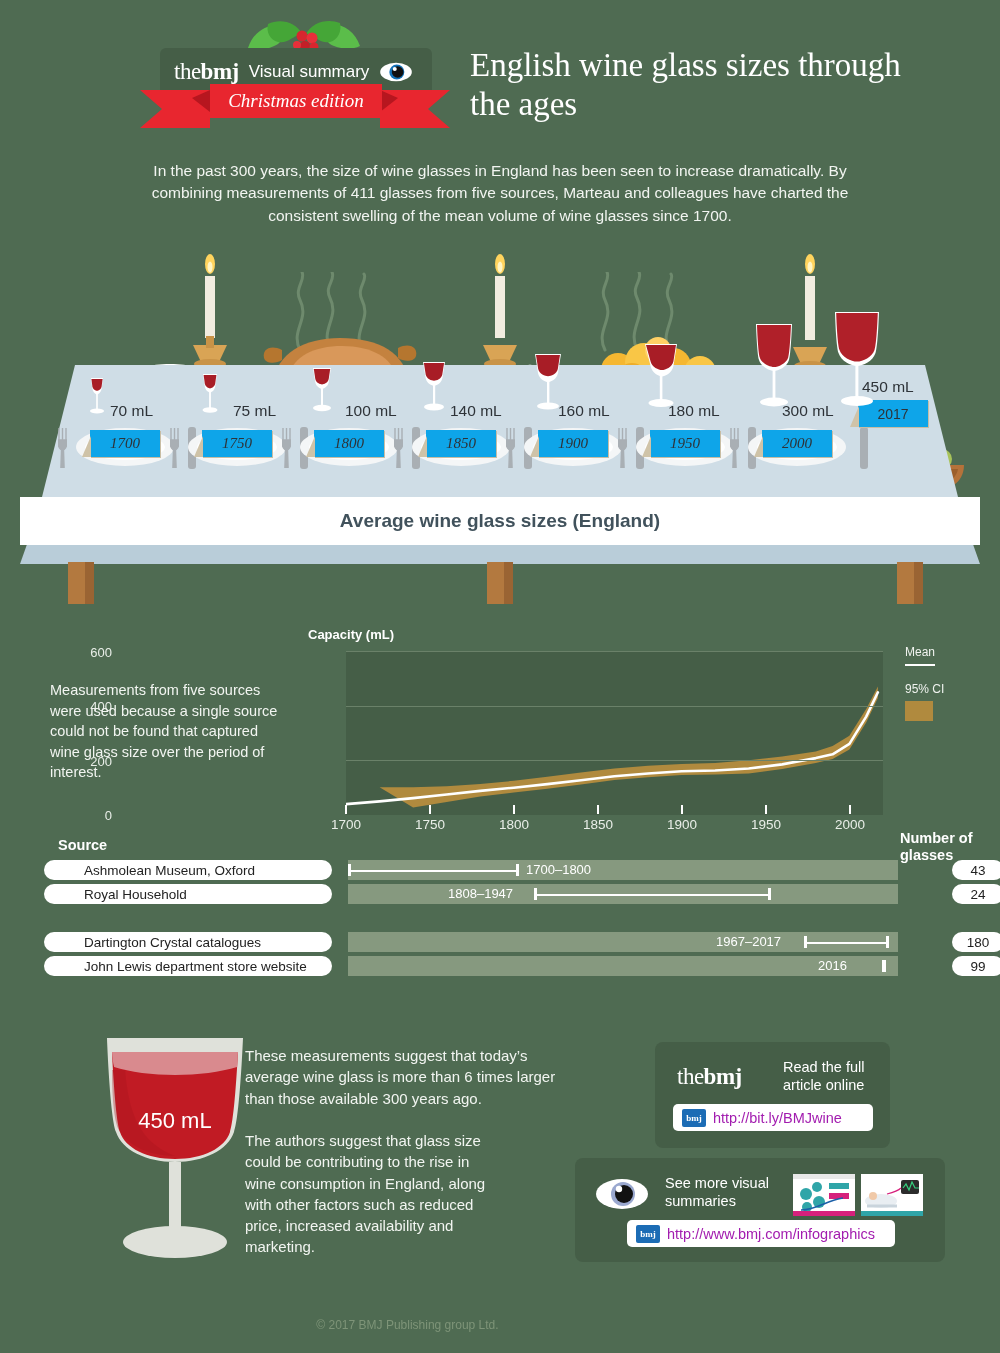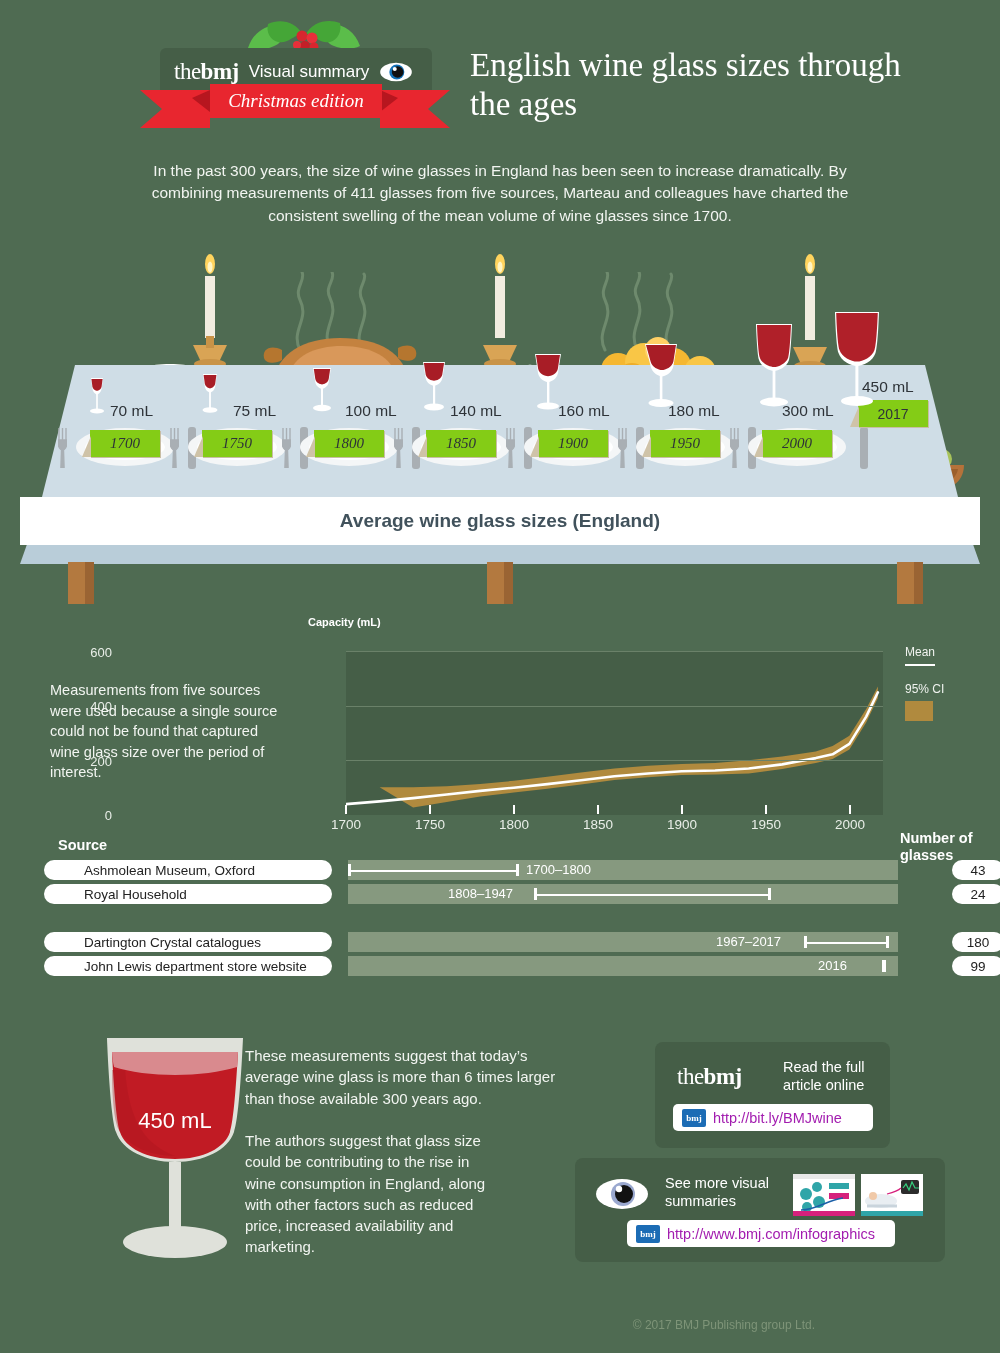--- a/index.html
+++ b/index.html
@@ -60,36 +60,36 @@
     clip-path:polygon(22px 0, 938px 0, 960px 62px, 0 62px);}
   #table-edge{position:absolute;left:40px;top:247px;width:920px;height:8px;background:#c2d4de;}
   .table-leg{position:absolute;top:312px;width:26px;height:42px;background:#b3793f;}
   .table-leg i{position:absolute;right:0;top:0;width:9px;height:100%;background:#9a6433;display:block;}
 
   .setting{position:absolute;top:168px;width:112px;height:60px;}
   .plate{position:absolute;left:6px;top:10px;width:98px;height:38px;border-radius:50%;background:#f4f6f7;}
   .plate:after{content:"";position:absolute;left:9px;top:6px;right:9px;bottom:6px;border-radius:50%;background:#ffffff;}
   .fork{position:absolute;left:-12px;top:10px;width:9px;height:40px;}
   .knife{position:absolute;right:-14px;top:9px;width:8px;height:42px;background:#a9afb4;border-radius:3px;}
-  .tent{position:absolute;left:20px;top:12px;width:70px;height:27px;background:#84cc16;
+  .tent{position:absolute;left:20px;top:12px;width:70px;height:27px;background:#0ea5e9;
     display:flex;align-items:center;justify-content:center;box-shadow:1px 1px 0 #c8bda4;}
   .tent-yr{font-family:"Liberation Serif",serif;font-style:italic;font-size:15px;color:#2e3338;}
   .tent.plain .tent-yr{font-style:normal;font-family:"Liberation Sans",sans-serif;font-size:14px;}
   .tent-fold{position:absolute;left:-8px;top:6px;width:0;height:0;border-left:9px solid transparent;border-bottom:21px solid #cfc3a8;}
 
   .vol-label{position:absolute;font-size:15.5px;color:#2e3338;white-space:nowrap;}
   .glass{position:absolute;}
 
   #banner-strip{position:absolute;left:20px;top:247px;width:960px;height:48px;background:#ffffff;
     display:flex;align-items:center;justify-content:center;}
   #banner-title{font-size:19px;font-weight:bold;color:#41525c;}
 
   
   #chart-block{left:0;top:615px;width:1000px;height:225px;}
-  #chart-axis-title{left:308px;top:1px;font-size:11px;font-weight:bold;color:#fff;}
+  #chart-axis-title{left:308px;top:12px;font-size:13px;font-weight:bold;color:#fff;}
   #plot{position:absolute;left:346px;top:36px;width:537px;height:164px;background:#455e47;overflow:hidden;}
   .gridline{position:absolute;left:0;width:100%;height:1px;background:#6a8169;}
   .ytick{position:absolute;right:888px;font-size:13px;color:#e9eee8;text-align:right;width:60px;}
   .xtick{position:absolute;top:202px;font-size:13.5px;color:#e9eee8;transform:translateX(-50%);}
   .xtickmark{position:absolute;top:190px;width:2px;height:9px;background:#ffffff;transform:translateX(-50%);}
 
   #legend{position:absolute;left:905px;top:30px;width:90px;}
   #legend-mean{font-size:12px;color:#f0f3ef;}
   #legend-mean-line{width:30px;height:2px;background:#fff;margin:5px 0 16px 0;}
   #legend-ci{font-size:12px;color:#f0f3ef;}
@@ -126,21 +126,21 @@
   .url-pill{position:absolute;height:27px;background:#fff;border-radius:5px;display:flex;align-items:center;gap:7px;padding:0 9px;box-sizing:border-box;}
   .url-pill .mini-bmj{width:24px;height:18px;background:#1c6cb5;border-radius:2px;display:flex;align-items:center;justify-content:center;
     font-family:"Liberation Serif",serif;font-size:9px;font-weight:bold;color:#fff;}
   .url-pill .url-text{font-size:14.5px;color:#a21caf;white-space:nowrap;}
 
   #see-box{left:575px;top:1158px;width:370px;height:104px;background:#455e47;border-radius:8px;}
   #see-eye{position:absolute;left:20px;top:20px;width:54px;height:32px;}
   #see-label{position:absolute;left:90px;top:16px;width:110px;font-size:14.5px;line-height:1.25;color:#fff;}
   .thumb{position:absolute;top:16px;width:62px;height:42px;background:#fff;overflow:hidden;}
 
-  #footer{left:0;top:1318px;width:815px;text-align:right;font-size:12px;color:#7e9478;}
+  #footer{left:0;top:1318px;width:815px;text-align:center;font-size:12px;color:#7e9478;}
 </style>
 </head>
 <body>
 
 <div class="abs" id="header-band">
 
   <svg class="abs" id="holly" viewBox="0 0 120 48">
     <path d="M4 30 C10 12 26 4 42 8 C36 14 40 22 34 26 C28 30 14 34 4 30 Z" fill="#5bbd4a"></path>
     <path d="M24 6 C36 0 52 4 58 16 C48 18 44 26 34 24 C26 22 22 14 24 6 Z" fill="#45a637"></path>
     <path d="M116 28 C110 10 94 3 78 8 C84 14 80 22 86 26 C92 30 106 33 116 28 Z" fill="#5bbd4a"></path>

